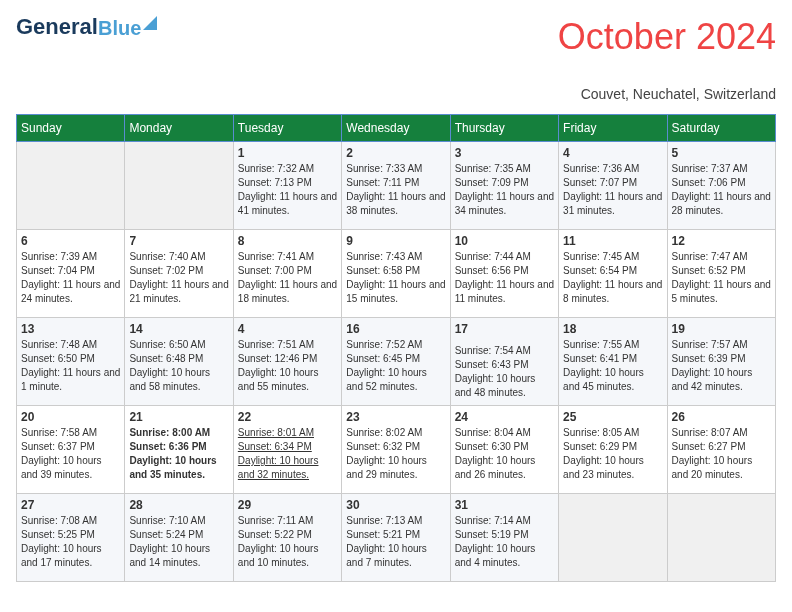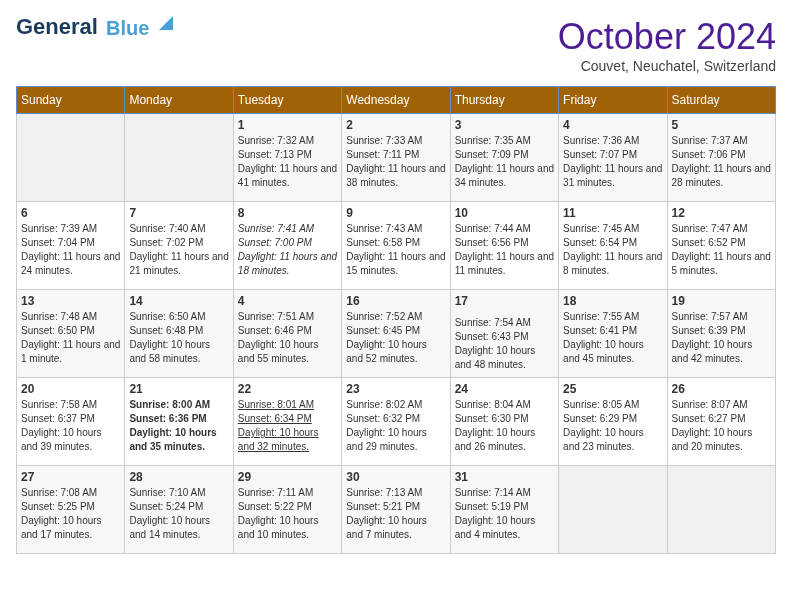--- a/index.html
+++ b/index.html
@@ -20,33 +20,34 @@
       display: flex;
       flex-direction: column;
       align-items: flex-start;
     }
     .title-block {
       text-align: right;
     }
     .month-title {
       font-size: 36px;
       font-weight: normal;
-      color: #4c1d95;
+      color: #ef4444;
     }
     .subtitle {
       font-size: 14px;
       color: #444;
+      margin-top: 28px;
     }
     table {
       width: 100%;
       border-collapse: collapse;
       font-size: 11px;
     }
     thead tr {
-      background: #a16207;
+      background: #15803d;
       color: #fff;
     }
     thead th {
       padding: 6px 4px;
       text-align: left;
       font-size: 12px;
       font-weight: normal;
       border: 1px solid #5a8cd0;
     }
     tbody td {
@@ -77,21 +78,21 @@
     }
     .empty {
       background: #f0f0f0 !important;
     }
   </style>
 </head>
 <body>
 
 <div class="header">
   <div class="logo">
-    <div style="display:flex; align-items:flex-end; gap:8px;">
+    <div style="display:flex; align-items:flex-end; gap:0;">
       <span style="font-size:22px; font-weight:bold; color:#1a3a5c; line-height:1;">General</span>
       <span style="font-size:20px; font-weight:bold; color:#4a9fd4; line-height:1;">Blue</span>
       <span style="display:inline-block; margin-left:2px; margin-bottom:4px;">
         <svg width="14" height="14" viewBox="0 0 14 14">
             <polygon points="0,14 14,14 14,0" fill="#4a9fd4"></polygon>
           </svg>
       </span>
     </div>
   </div>
   <div class="title-block">
@@ -155,21 +156,21 @@
 Daylight: 11 hours and 24 minutes.</div>
         </td>
         <td>
           <span class="day-num">7</span>
           <div class="day-info" style="white-space: pre-line;">Sunrise: 7:40 AM
 Sunset: 7:02 PM
 Daylight: 11 hours and 21 minutes.</div>
         </td>
         <td>
           <span class="day-num">8</span>
-          <div class="day-info" style="white-space: pre-line; font-style: italic;">Sunrise: 7:41 AM
+          <div class="day-info" style="white-space: pre-line;">Sunrise: 7:41 AM
 Sunset: 7:00 PM
 Daylight: 11 hours and 18 minutes.</div>
         </td>
         <td>
           <span class="day-num">9</span>
           <div class="day-info" style="white-space: pre-line;">Sunrise: 7:43 AM
 Sunset: 6:58 PM
 Daylight: 11 hours and 15 minutes.</div>
         </td>
         <td>
@@ -200,21 +201,21 @@
         </td>
         <td>
           <span class="day-num">14</span>
           <div class="day-info" style="white-space: pre-line;">Sunrise: 6:50 AM
 Sunset: 6:48 PM
 Daylight: 10 hours and 58 minutes.</div>
         </td>
         <td>
           <span class="day-num">4</span>
           <div class="day-info" style="white-space: pre-line;">Sunrise: 7:51 AM
-Sunset: 6:46 PM
+Sunset: 12:46 PM
 Daylight: 10 hours and 55 minutes.</div>
         </td>
         <td>
           <span class="day-num">16</span>
           <div class="day-info" style="white-space: pre-line;">Sunrise: 7:52 AM
 Sunset: 6:45 PM
 Daylight: 10 hours and 52 minutes.</div>
         </td>
         <td>
           <span class="day-num">17</span>

